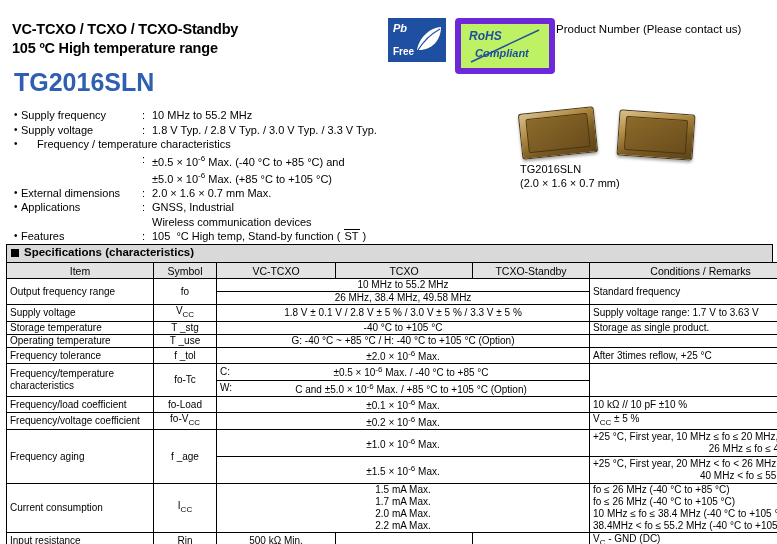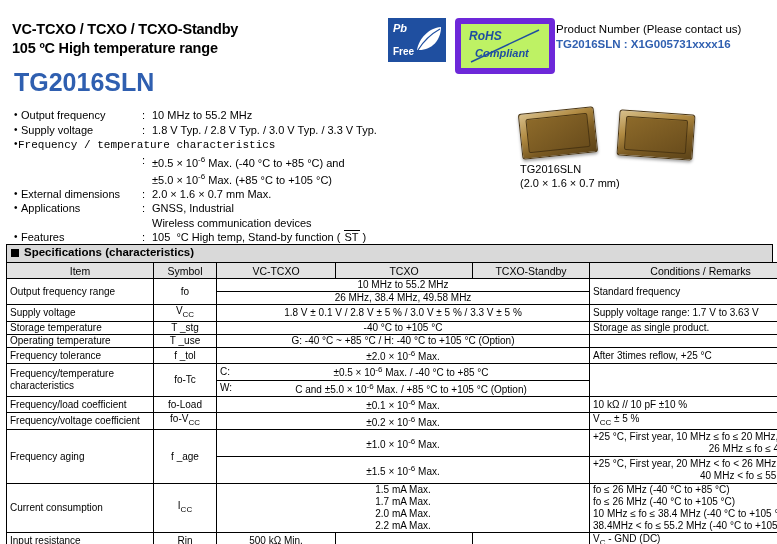--- a/index.html
+++ b/index.html
@@ -280,38 +280,37 @@
     <div class="logo-rohs">
       <svg class="slash" viewBox="0 0 80 40">
         <line x1="6" y1="36" x2="74" y2="4" stroke="#1f4fa0" stroke-width="1.4"></line>
       </svg>
       <div class="rohs-text">RoHS</div>
       <div class="compliant-text">Compliant</div>
     </div>
 
     <div class="product-number">
       <div class="pn-label">Product Number (Please contact us)</div>
-      <div class="pn-value">TG2016SLN : X1G005731xxxx16</div>
     </div>
   </div>
 
   <div class="part-title">TG2016SLN</div>
 
   <div class="bullets">
 
     <div class="brow">
-      <span class="blabel bullet-dot"><span class="txt">Output frequency</span></span><span class="bcolon">:</span><span class="bval">10 MHz to 55.2 MHz</span>
+      <span class="blabel bullet-dot"><span class="txt">Supply frequency</span></span><span class="bcolon">:</span><span class="bval">10 MHz to 55.2 MHz</span>
     </div>
 
     <div class="brow">
       <span class="blabel bullet-dot"><span class="txt">Supply voltage</span></span><span class="bcolon">:</span><span class="bval">1.8 V Typ. / 2.8 V Typ. / 3.0 V Typ. / 3.3 V Typ.</span>
     </div>
 
     <div class="brow">
-      <span class="bullet-dot"><span class="txt" style="margin-left:4px;font-family:Liberation Mono, monospace;">Frequency / temperature characteristics</span></span>
+      <span class="bullet-dot"><span class="txt" style="margin-left:23px;">Frequency / temperature characteristics</span></span>
     </div>
 
     <div class="brow">
       <span class="blabel"></span><span class="bcolon">:</span><span class="bval">±0.5 × 10<span class="sup">-6</span> Max. (-40 °C to +85 °C) and</span>
     </div>
 
     <div class="brow">
       <span class="blabel"></span><span class="bcolon"></span><span class="bval">±5.0 × 10<span class="sup">-6</span> Max. (+85 °C to +105 °C)</span>
     </div>
 

